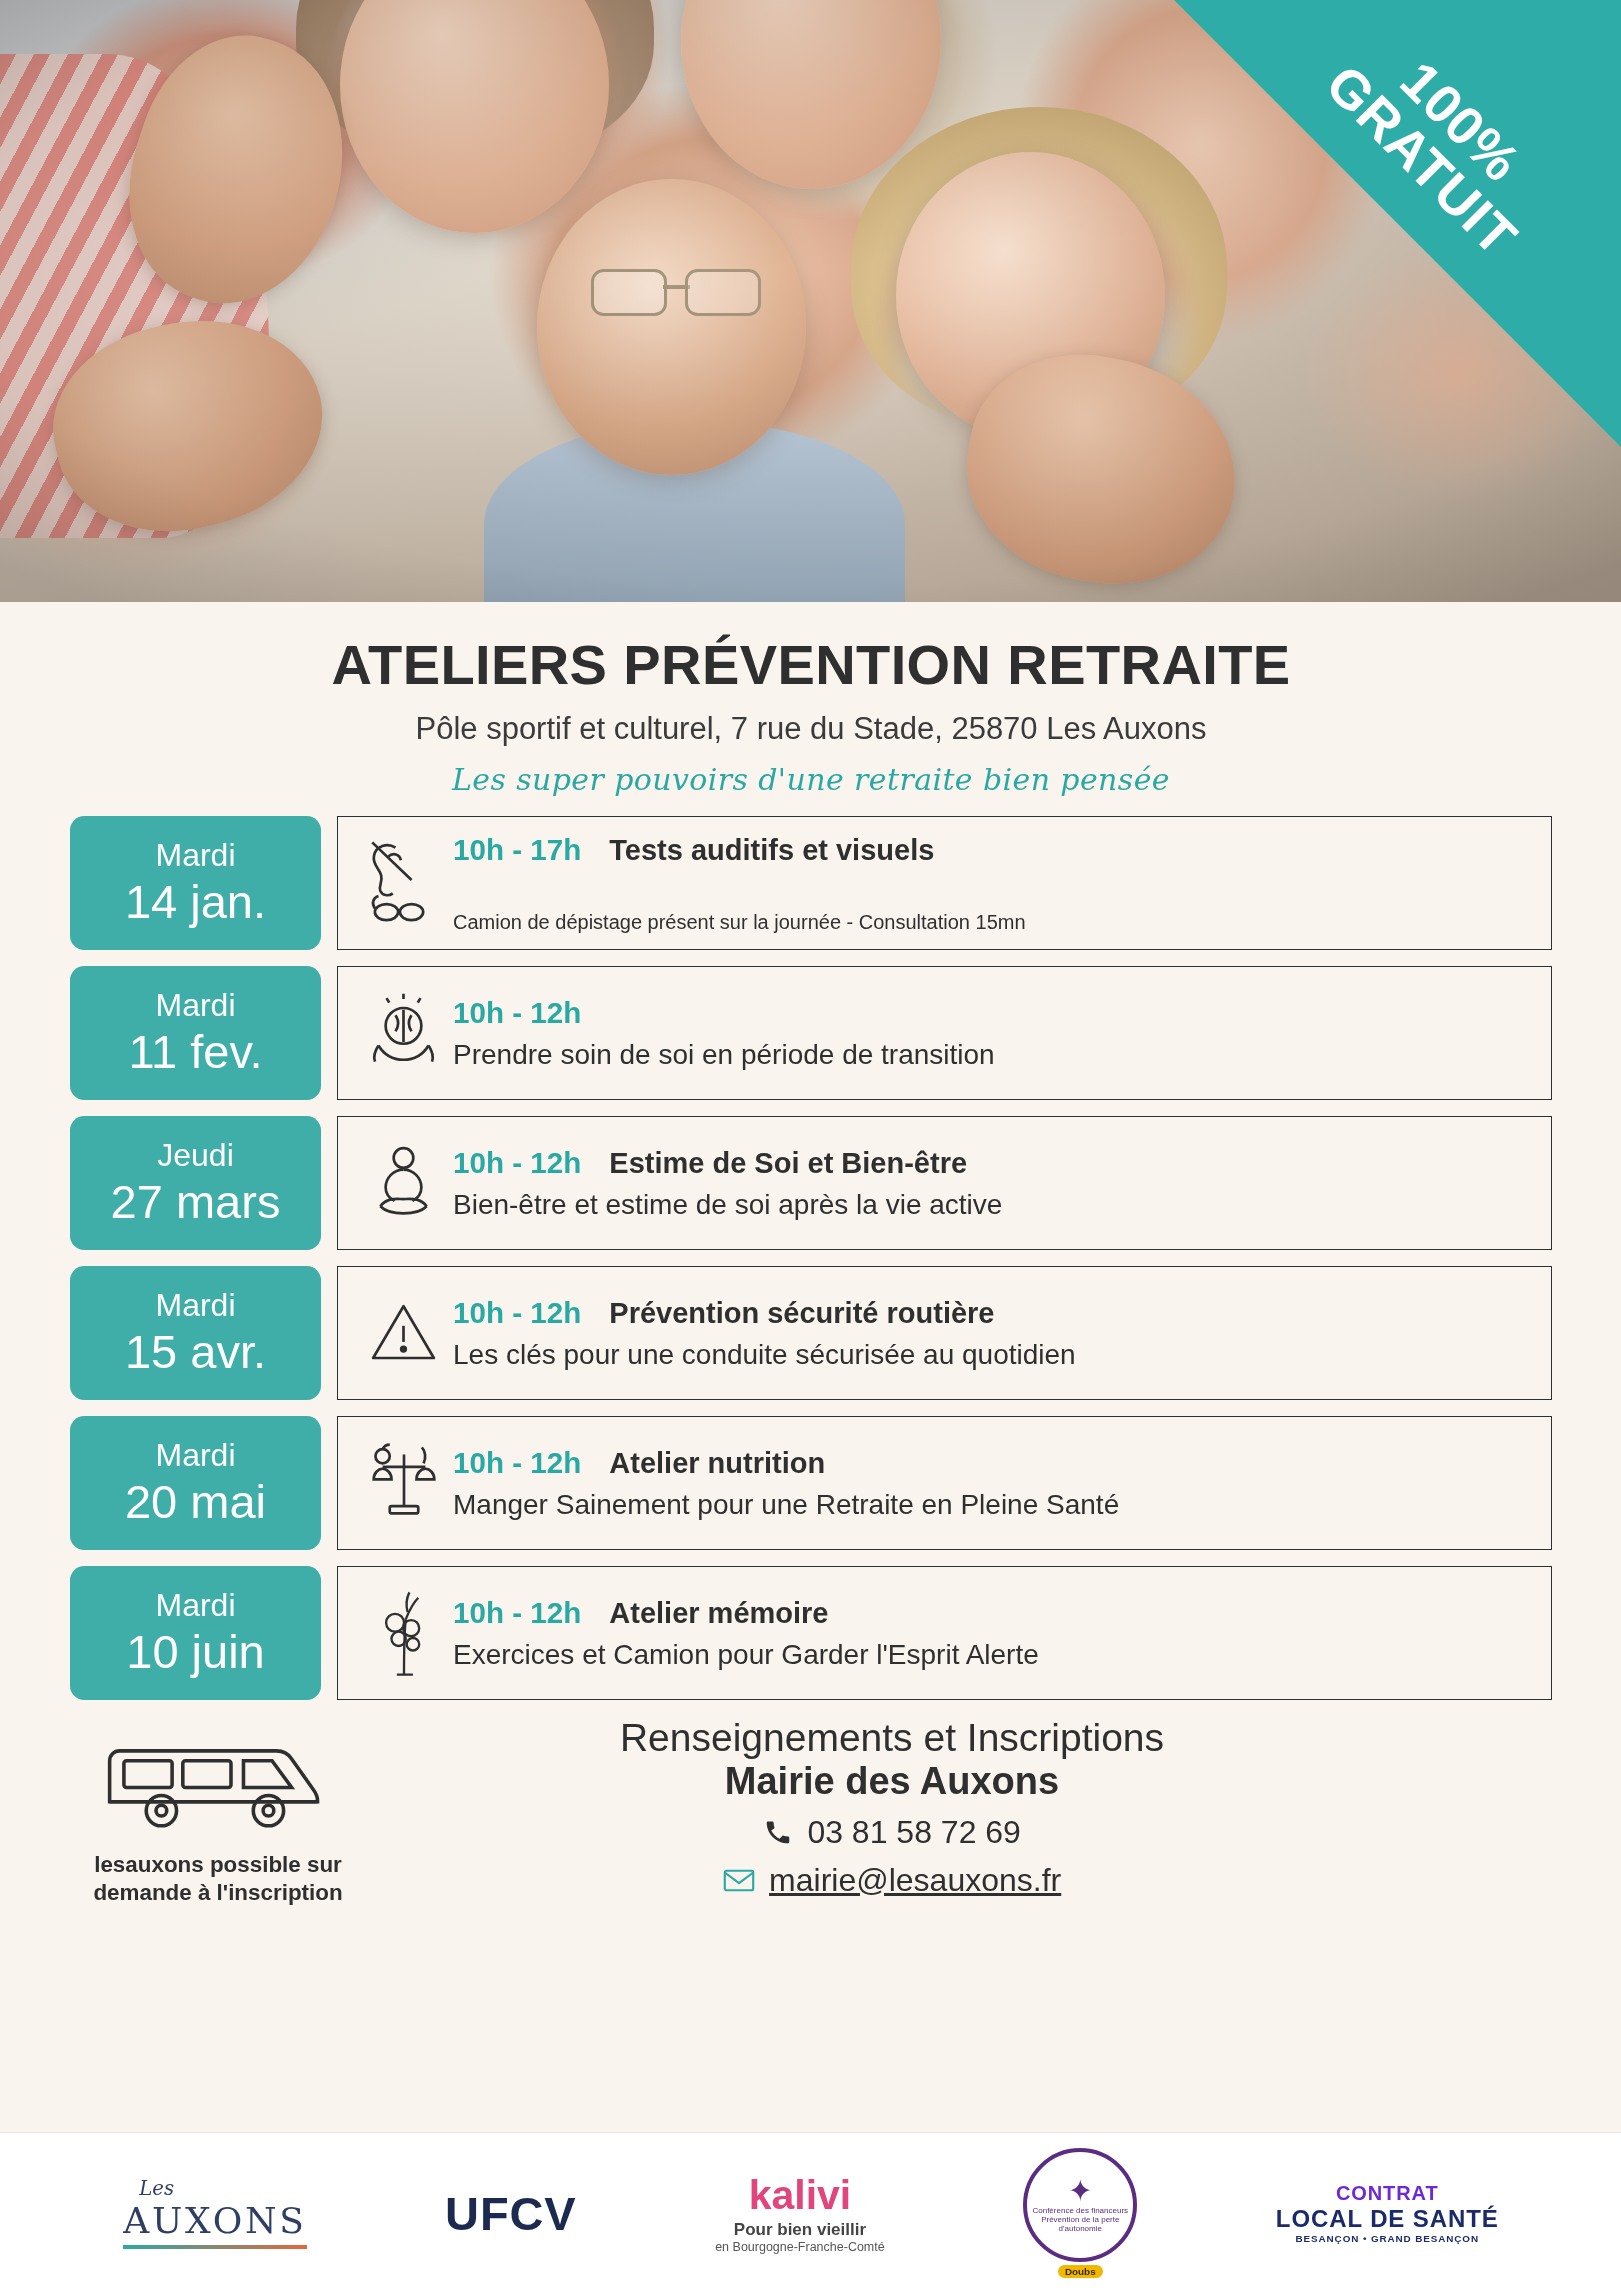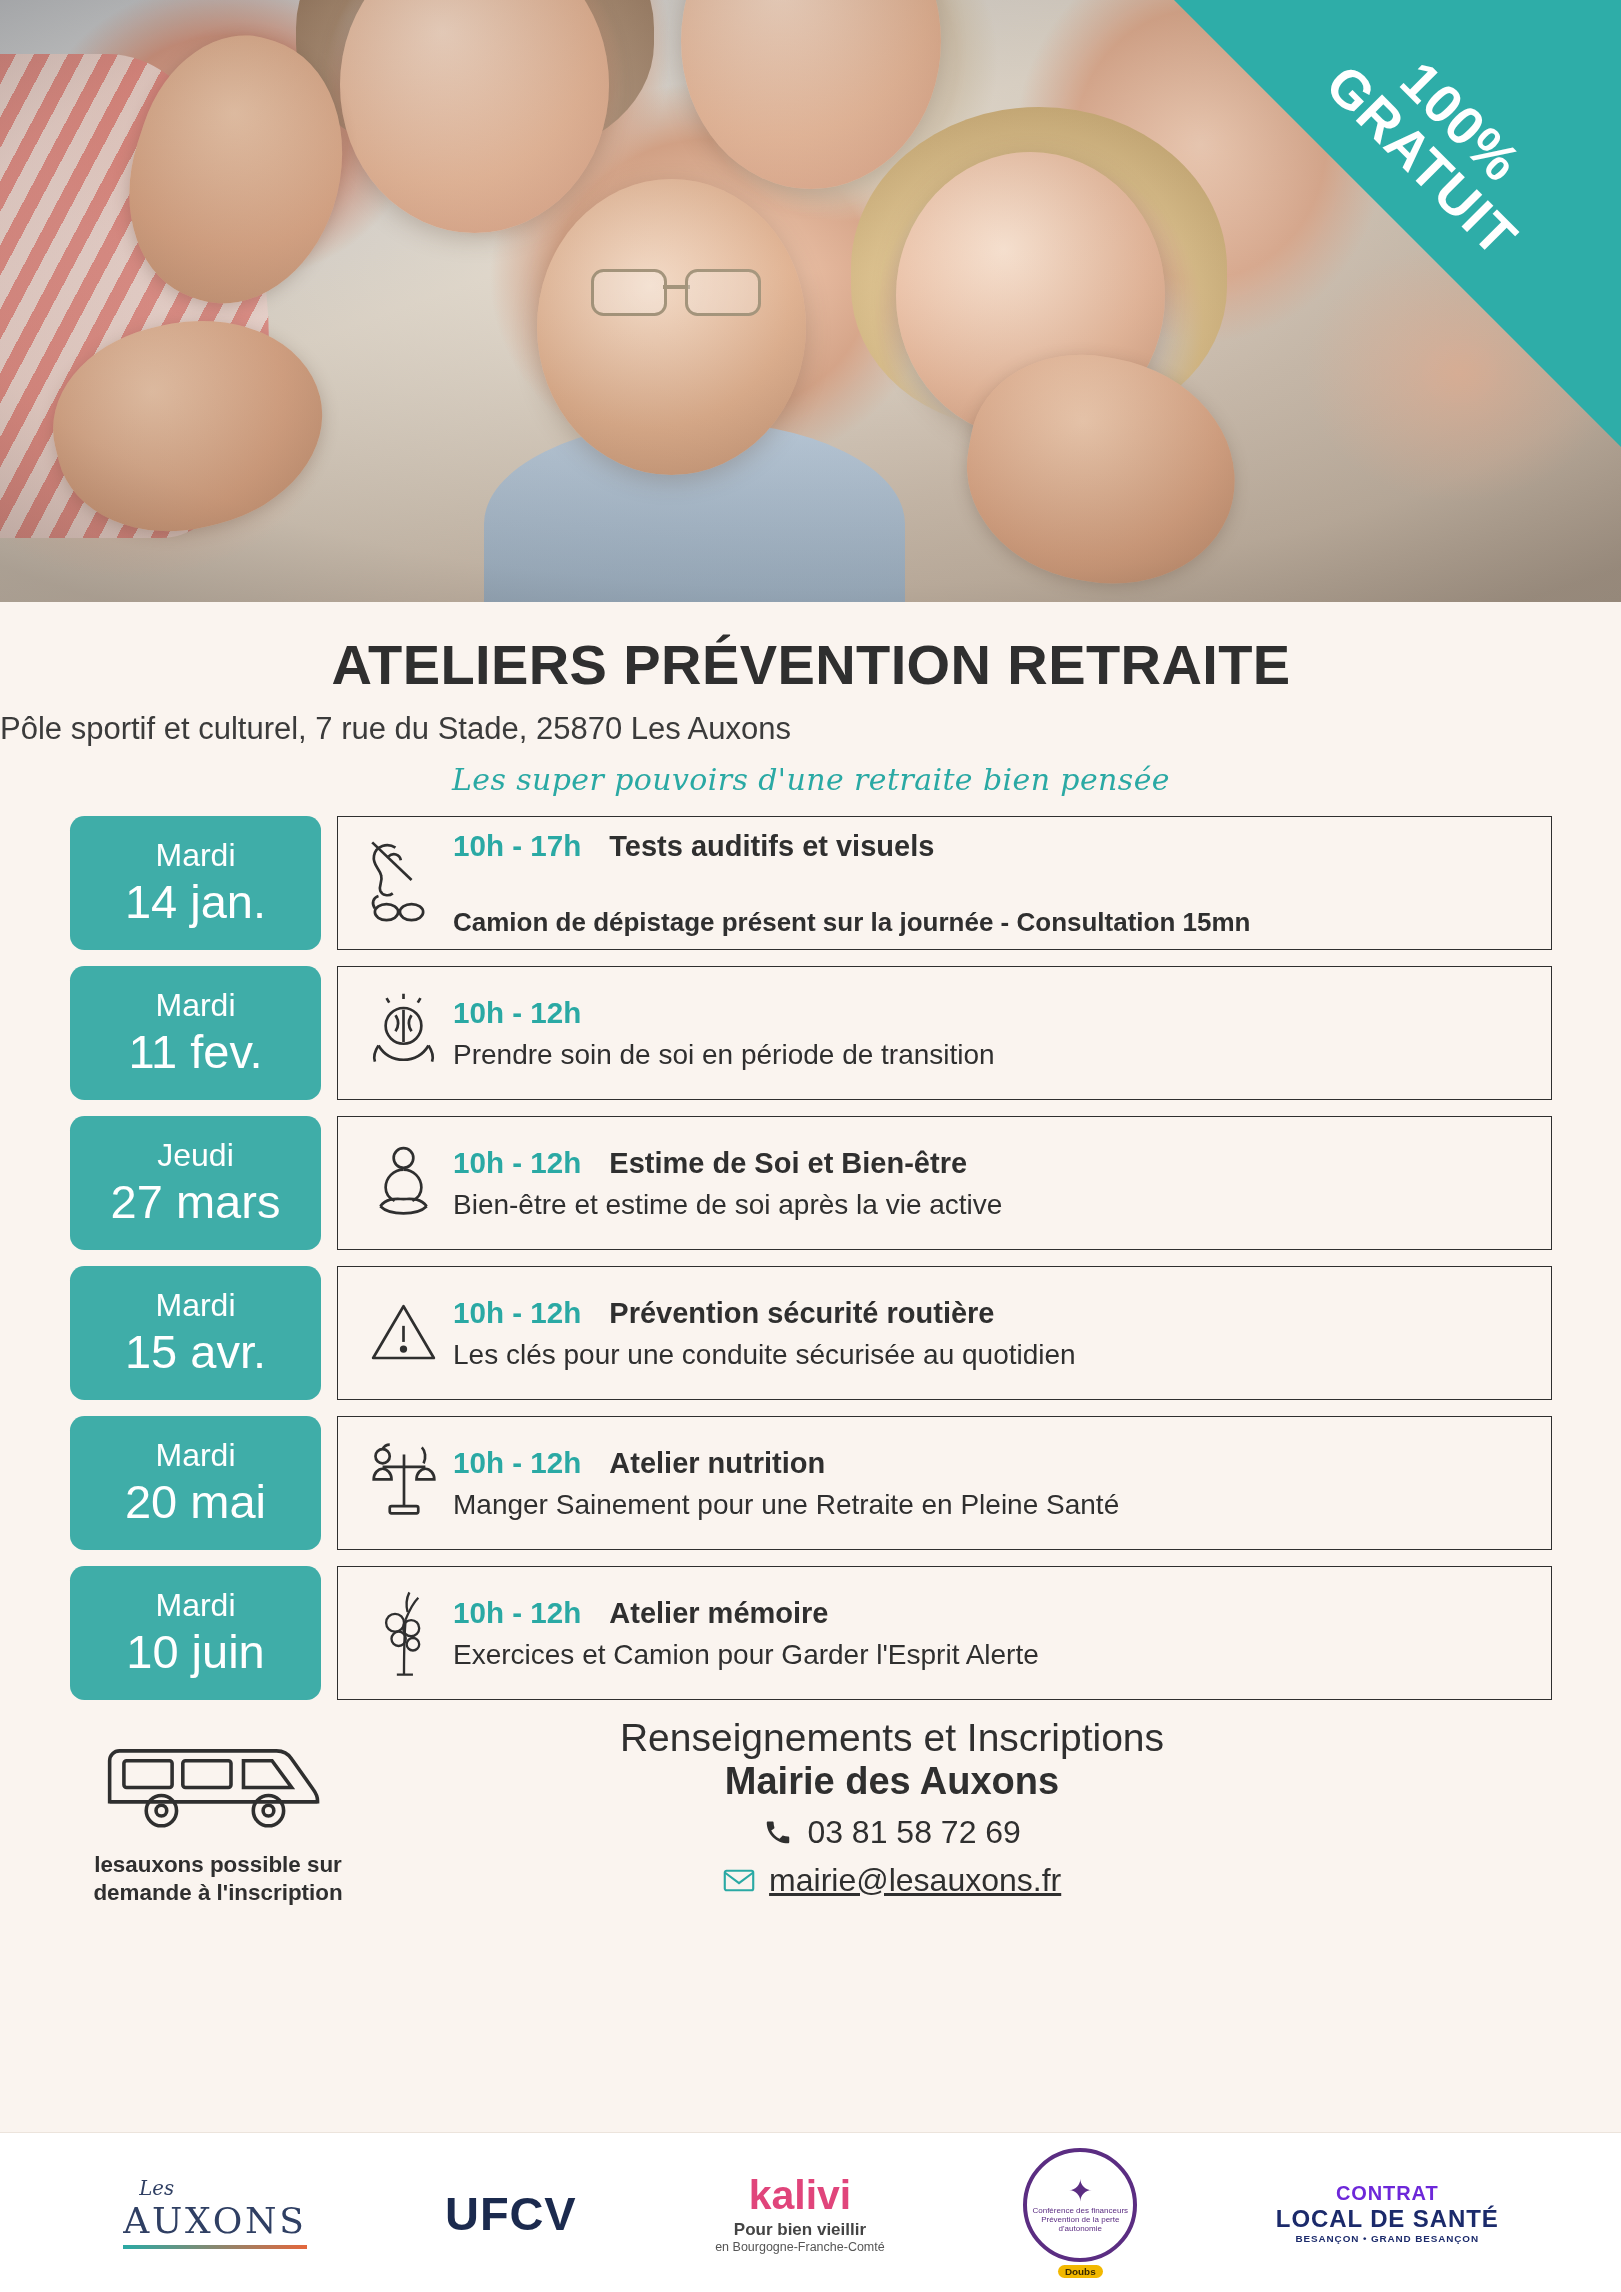--- a/index.html
+++ b/index.html
@@ -138,20 +138,21 @@
   
   .title {
     text-align: center;
     font-size: 56px;
     font-weight: 700;
     color: #2f2f2f;
     letter-spacing: 0.4px;
     margin-top: 30px;
   }
   .subtitle {
+    text-align: center;
     font-size: 31px;
     color: #3b3b3b;
     margin-top: 14.3px;
     font-weight: 400;
   }
   .tagline {
     text-align: center;
     font-size: 30px;
     color: #2aa9a4;
     margin-top: 14.3px;
@@ -227,21 +228,21 @@
     font-size: 29px;
     font-weight: 700;
     color: #2f2f2f;
   }
   .ev-desc {
     font-size: 28px;
     color: #2f2f2f;
     margin-top: 9px;
     font-weight: 400;
   }
-  .ev-desc.bold { font-weight: 700; font-size: 26px; margin-top: 44px; }
+  .ev-desc.bold { font-weight: 400; font-size: 20px; margin-top: 44px; }
 
   
   .contact-area {
     display: flex;
     align-items: flex-start;
     margin: 5.4px 70px 0 70px;
   }
   .bus-block {
     width: 296px;
     flex: none;

